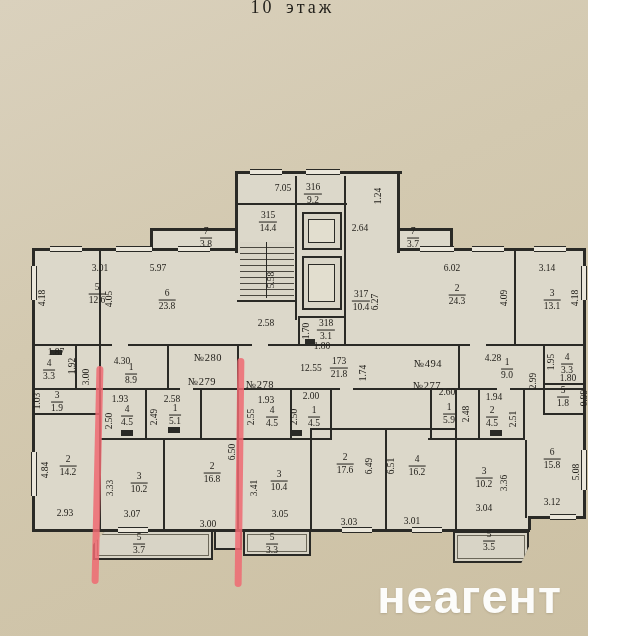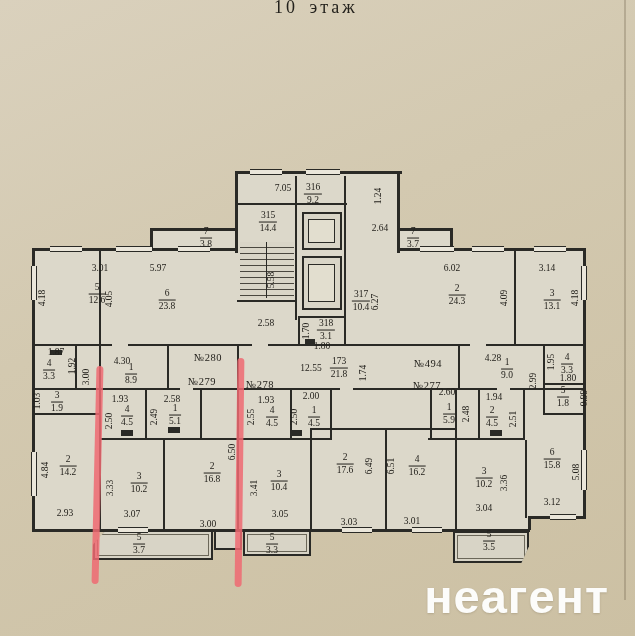--- a/index.html
+++ b/index.html
@@ -1,16 +1,16 @@
 <!DOCTYPE html>
 <html><head>
 <meta charset="utf-8">
 <style>
   html,body{margin:0;padding:0}
-  .shot{position:relative;width:635px;height:636px;overflow:hidden;
+  .shot{position:relative;width:588px;height:636px;overflow:hidden;
         background:linear-gradient(155deg,#dad1bd 0%,#d3c9b0 40%,#ccc0a3 100%);
         font-family:"Liberation Serif",serif;color:#23211c}
   .fill{position:absolute;background:#dcd8ca}
   .balc{position:absolute;background:#d8d4c6;border:2px solid #2a2a26;
         box-shadow:inset 0 0 0 2px #d8d4c6, inset 0 0 0 3px #6b6759;box-sizing:border-box}
   .w{position:absolute;background:#2a2a26}
   .win{position:absolute;background:#eae6da;border-top:1px solid #2a2a26;border-bottom:1px solid #2a2a26;box-sizing:border-box}
   .winv{position:absolute;background:#eae6da;border-left:1px solid #2a2a26;border-right:1px solid #2a2a26;box-sizing:border-box}
   .box{position:absolute;border:2px solid #2a2a26;background:#d9d5c7;box-sizing:border-box}
   .ibox{position:absolute;border:1px solid #2a2a26;background:#e2decf;box-sizing:border-box}
@@ -143,21 +143,21 @@
   <span class="lbl" style="left:283px;top:189px">7.05</span>
   <div class="frac" style="left:313px;top:194px">
       <span class="n">316</span>
       <span class="d">9.2</span>
     </div>
   <span class="vlbl" style="left:379px;top:196px">1.24</span>
   <div class="frac" style="left:268px;top:222px">
       <span class="n">315</span>
       <span class="d">14.4</span>
     </div>
-  <span class="lbl" style="left:380px;top:229px">2.64</span>
+  <span class="lbl" style="left:360px;top:229px">2.64</span>
   <div class="frac" style="left:361px;top:301px">
       <span class="n">317</span>
       <span class="d">10.4</span>
     </div>
   <span class="vlbl" style="left:376px;top:302px">6.27</span>
   <span class="vlbl" style="left:272px;top:280px">5.58</span>
   <span class="lbl" style="left:266px;top:324px">2.58</span>
   <span class="vlbl" style="left:307px;top:331px">1.70</span>
   <div class="frac" style="left:326px;top:330px">
       <span class="n">318</span>

